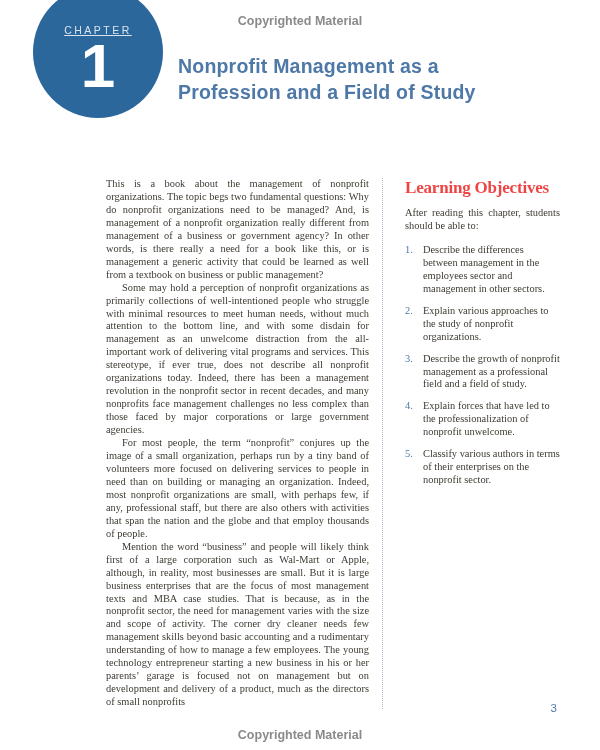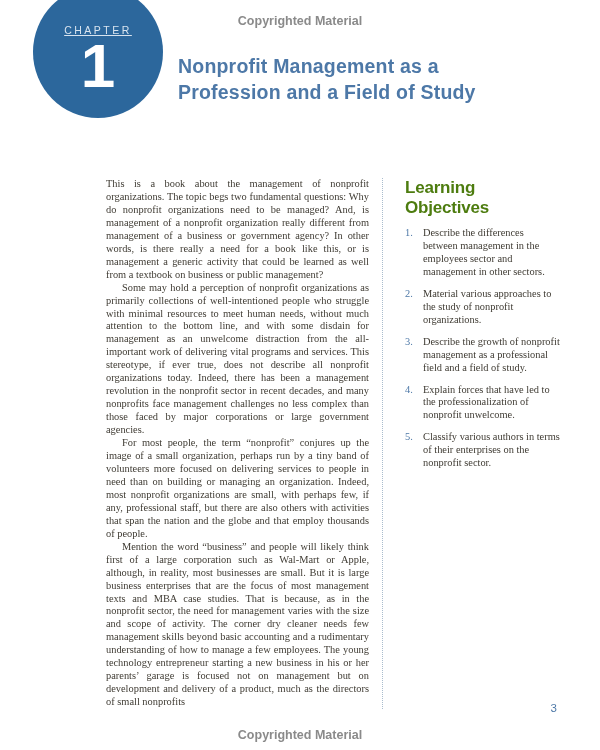--- a/index.html
+++ b/index.html
@@ -90,25 +90,25 @@
     min-height: 486px;
   }
 
   .right-col {
     margin-left: 22px;
     flex: 1;
     color: #3f3b33;
   }
   .lo-heading {
     margin: 0 0 9px 0;
-    font-family: Liberation Sans, sans-serif;
+    font-family: Liberation Serif, serif;
     font-weight: 700;
     font-size: 17px;
     letter-spacing: -0.2px;
-    color: #4d7c0f;
+    color: #ef4444;
   }
   .lo-intro {
     margin: 0 0 11px 0;
     font-size: 10.4px;
     line-height: 12.95px;
     text-align: justify;
   }
   .lo-list { margin: 0; padding: 0; list-style: none; }
   .lo-item {
     display: flex;
@@ -151,28 +151,29 @@
       <p>This is a book about the management of nonprofit organizations. The topic begs two fundamental questions: Why do nonprofit organizations need to be managed? And, is management of a nonprofit organization really different from management of a business or government agency? In other words, is there really a need for a book like this, or is management a generic activity that could be learned as well from a textbook on business or public management?</p>
       <p>Some may hold a perception of nonprofit organizations as primarily collections of well-intentioned people who struggle with minimal resources to meet human needs, without much attention to the bottom line, and with some disdain for management as an unwelcome distraction from the all-important work of delivering vital programs and services. This stereotype, if ever true, does not describe all nonprofit organizations today. Indeed, there has been a management revolution in the nonprofit sector in recent decades, and many nonprofits face management challenges no less complex than those faced by major corporations or large government agencies.</p>
       <p>For most people, the term “nonprofit” conjures up the image of a small organization, perhaps run by a tiny band of volunteers more focused on delivering services to people in need than on building or managing an organization. Indeed, most nonprofit organizations are small, with perhaps few, if any, professional staff, but there are also others with activities that span the nation and the globe and that employ thousands of people.</p>
       <p>Mention the word “business” and people will likely think first of a large corporation such as Wal-Mart or Apple, although, in reality, most businesses are small. But it is large business enterprises that are the focus of most management texts and MBA case studies. That is because, as in the nonprofit sector, the need for management varies with the size and scope of activity. The corner dry cleaner needs few management skills beyond basic accounting and a rudimentary understanding of how to manage a few employees. The young technology entrepreneur starting a new business in his or her parents’ garage is focused not on management but on development and delivery of a product, much as the directors of small nonprofits</p>
     </div>
 
     <div class="divider"></div>
 
     <div class="right-col">
       <h2 class="lo-heading">Learning Objectives</h2>
+      <p class="lo-intro">After reading this chapter, students should be able to:</p>
       <ol class="lo-list">
         <li class="lo-item">
           <span class="lo-num">1.</span>
           <span class="lo-text">Describe the differences between management in the employees sector and management in other sectors.</span>
         </li>
         <li class="lo-item">
           <span class="lo-num">2.</span>
-          <span class="lo-text">Material various approaches to the study of nonprofit organizations.</span>
+          <span class="lo-text">Explain various approaches to the study of nonprofit organizations.</span>
         </li>
         <li class="lo-item">
           <span class="lo-num">3.</span>
           <span class="lo-text">Describe the growth of nonprofit management as a professional field and a field of study.</span>
         </li>
         <li class="lo-item">
           <span class="lo-num">4.</span>
           <span class="lo-text">Explain forces that have led to the professionalization of nonprofit unwelcome.</span>
         </li>
         <li class="lo-item">

